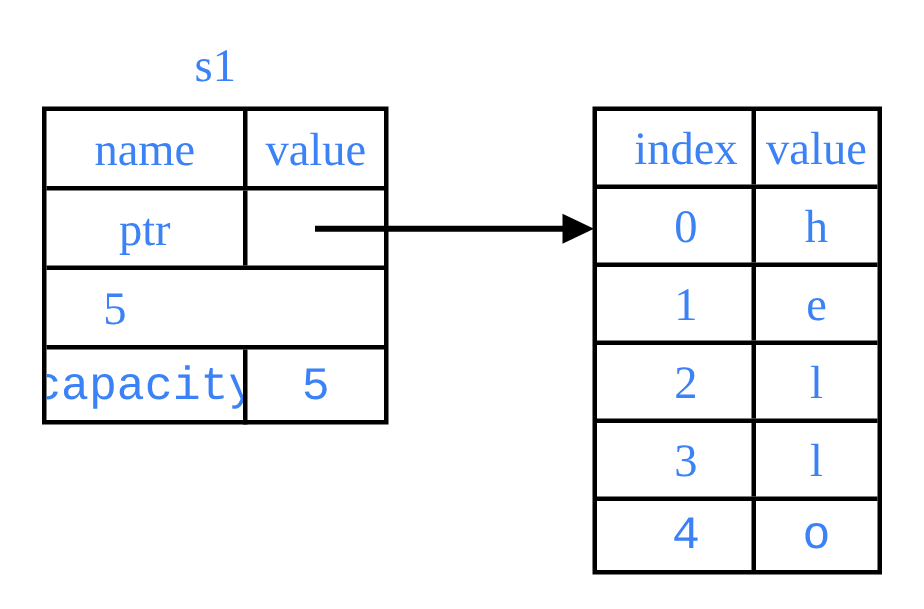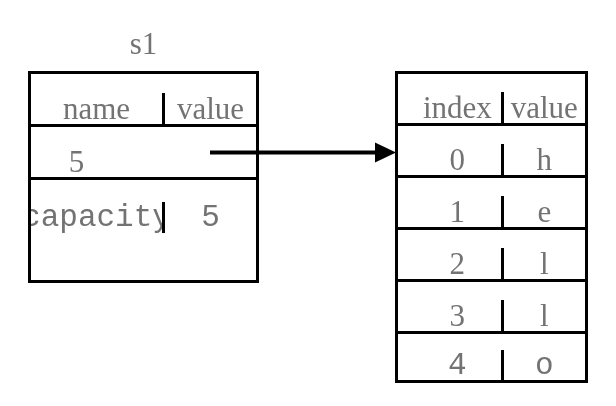--- a/index.html
+++ b/index.html
@@ -7,21 +7,21 @@
     padding: 0;
     background: #ffffff;
   }
   #canvas {
     position: relative;
     width: 616px;
     height: 406px;
     background: #ffffff;
     overflow: hidden;
     font-family: "Liberation Serif", "DejaVu Serif", serif;
-    color: #737373;
+    color: #3b82f6;
   }
 
   
   .struct-label {
     position: absolute;
     left: 28px;
     top: 25px;
     width: 231px;
     text-align: center;
     font-size: 31px;
@@ -33,21 +33,20 @@
   .tbl {
     position: absolute;
     border: 3px solid #000000;
     box-sizing: border-box;
     background: #ffffff;
   }
   .tbl .row {
     display: flex;
     box-sizing: border-box;
     border-bottom: 3px solid #000000;
-    align-items: flex-end;
   }
   .tbl .row:last-child {
     border-bottom: none;
     font-family: Liberation Mono, monospace;
   }
   .tbl .cell {
     box-sizing: border-box;
     display: flex;
     align-items: center;
     justify-content: center;
@@ -101,20 +100,24 @@
 
   <div class="struct-label">s1</div>
 
   <div class="tbl" id="struct-table">
 
     <div class="row">
       <div class="cell c0">name</div>
       <div class="cell c1">value</div>
     </div>
 
+    <div class="row">
+      <div class="cell c0">ptr</div>
+      <div class="cell c1"></div>
+    </div>
 
     <div class="row">
       <div class="cell c1">5</div>
     </div>
 
     <div class="row">
       <div class="cell c0">capacity</div>
       <div class="cell c1">5</div>
     </div>
 

